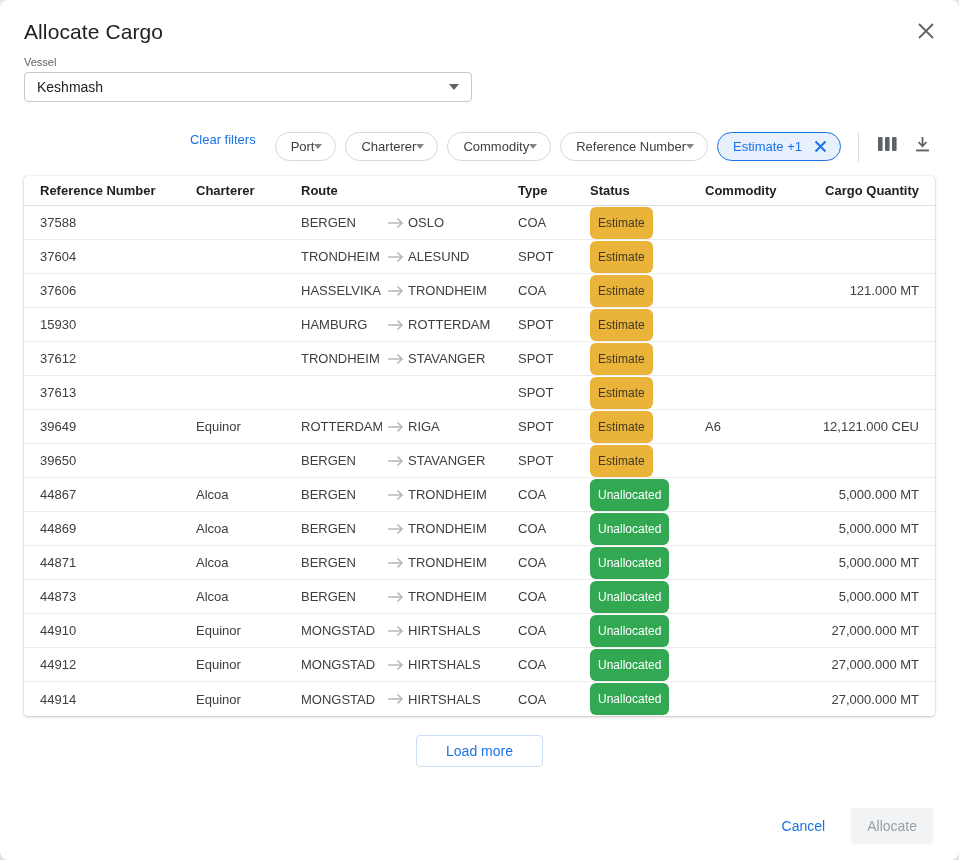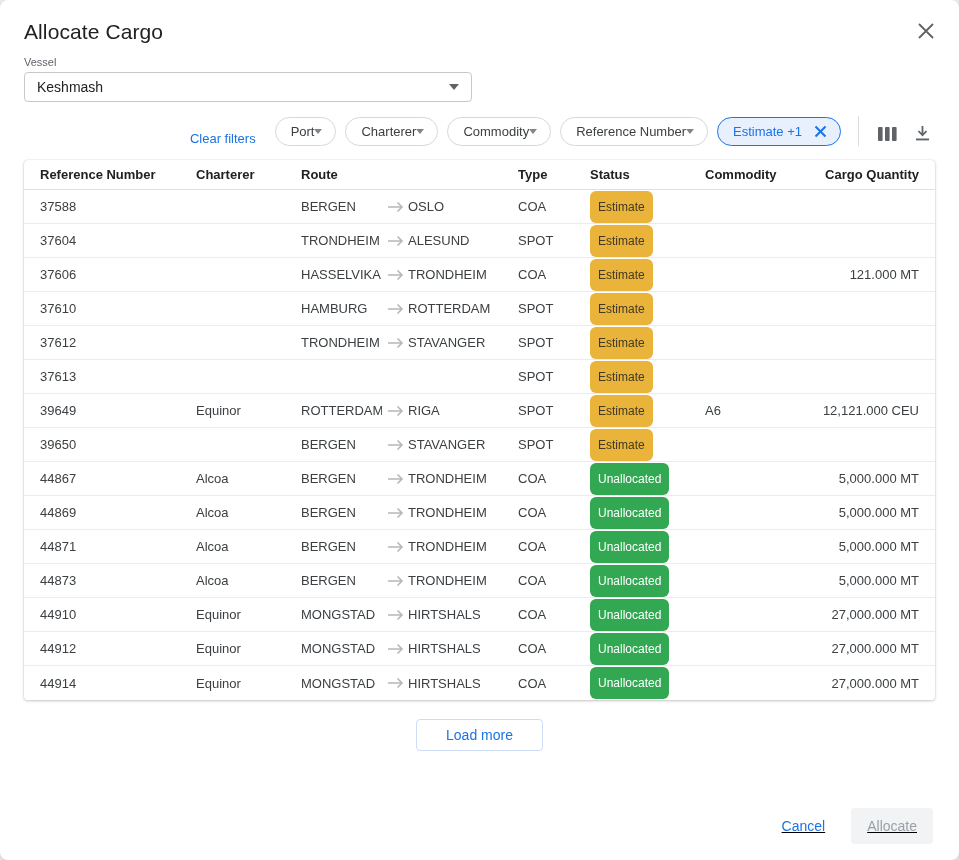--- a/index.html
+++ b/index.html
@@ -22,21 +22,21 @@
   .vessel-label { font-size:11px; color:#5f6368; display:block; margin-bottom:4px; }
   .vessel-select {
     width:448px; height:30px; border:1px solid #c6c9cc; border-radius:4px;
     display:flex; align-items:center; justify-content:space-between;
     padding:0 12px; cursor:pointer; background:#fff;
   }
   .vessel-select .value { font-size:14px; color:#202124; }
   .caret { width:0; height:0; border-left:5px solid transparent; border-right:5px solid transparent; border-top:6px solid #5f6368; }
   .caret.small { border-left-width:4px; border-right-width:4px; border-top-width:5px; border-top-color:#80868b; }
 
-  .filter-row { margin-top:14px; display:flex; align-items:flex-end; justify-content:flex-end; gap:9px; height:30px; }
+  .filter-row { margin-top:30px; display:flex; align-items:flex-start; justify-content:flex-end; gap:9px; height:30px; }
   .clear-filters { font-size:13px; color:var(--accent); background:none; border:none; cursor:pointer; margin-right:10px; }
   .chip {
     height:29px; border:1px solid #d5d8db; border-radius:15px; background:#fff;
     display:flex; align-items:center; padding:0 13px 0 15px;
     font-size:13px; color:#3c4043; cursor:pointer;
   }
   .chip.active {
     background:#e8f0fe; border:1.5px solid var(--accent); color:var(--accent); font-weight:500; gap:12px;
   }
   .filter-divider { width:1px; height:30px; background:#dadce0; margin:0 6px 0 8px; }
@@ -65,21 +65,21 @@
   .badge-estimate { background:var(--estimate-bg); color:var(--estimate-text); }
   .badge-unallocated { background:var(--unallocated-bg); color:var(--unallocated-text); }
 
   .load-more-wrap { display:flex; justify-content:center; margin-top:19px; }
   .load-more {
     font-size:14px; color:var(--accent); background:#fff;
     border:1px solid #cdddf5; border-radius:4px; padding:7px 29px; cursor:pointer;
     font-family:"Liberation Sans", sans-serif;
   }
 
-  .dialog-footer { margin-top:auto; display:flex; justify-content:flex-end; align-items:center; gap:14px; padding:0 2px 8px 0;text-decoration:underline; }
+  .dialog-footer { margin-top:auto; display:flex; justify-content:flex-end; align-items:center; gap:14px; padding:0 2px 8px 0; }
   .cancel-btn { font-size:14px; font-weight:500; color:var(--accent); background:none; border:none; cursor:pointer; padding:8px 12px; }
   .allocate-btn {
     font-size:14px; font-weight:500; color:#9aa0a6; background:#f1f3f4;
     border:none; border-radius:4px; padding:10px 16px; cursor:default;
   }
 </style>
 </head>
 <body>
 
 <div class="dialog">
@@ -199,21 +199,21 @@
                 <path d="M1 6 H15 M10.5 1.5 L15 6 L10.5 10.5" stroke="#b4b8bd" stroke-width="1.6" fill="none"></path>
               </svg></span>
           </div>
           <div class="td">TRONDHEIM</div>
           <div class="td">COA</div>
           <div class="td"><span class="badge badge-estimate">Estimate</span></div>
           <div class="td"></div>
           <div class="td right">121.000 MT</div>
         </div>
         <div class="grid-row trow">
-          <div class="td">37610</div>
+          <div class="td">15930</div>
           <div class="td"></div>
           <div class="td">HAMBURG</div>
           <div class="td route-arrow">
             <span style="line-height:0"><svg width="17" height="12" viewBox="0 0 17 12">
                 <path d="M1 6 H15 M10.5 1.5 L15 6 L10.5 10.5" stroke="#b4b8bd" stroke-width="1.6" fill="none"></path>
               </svg></span>
           </div>
           <div class="td">ROTTERDAM</div>
           <div class="td">SPOT</div>
           <div class="td"><span class="badge badge-estimate">Estimate</span></div>

